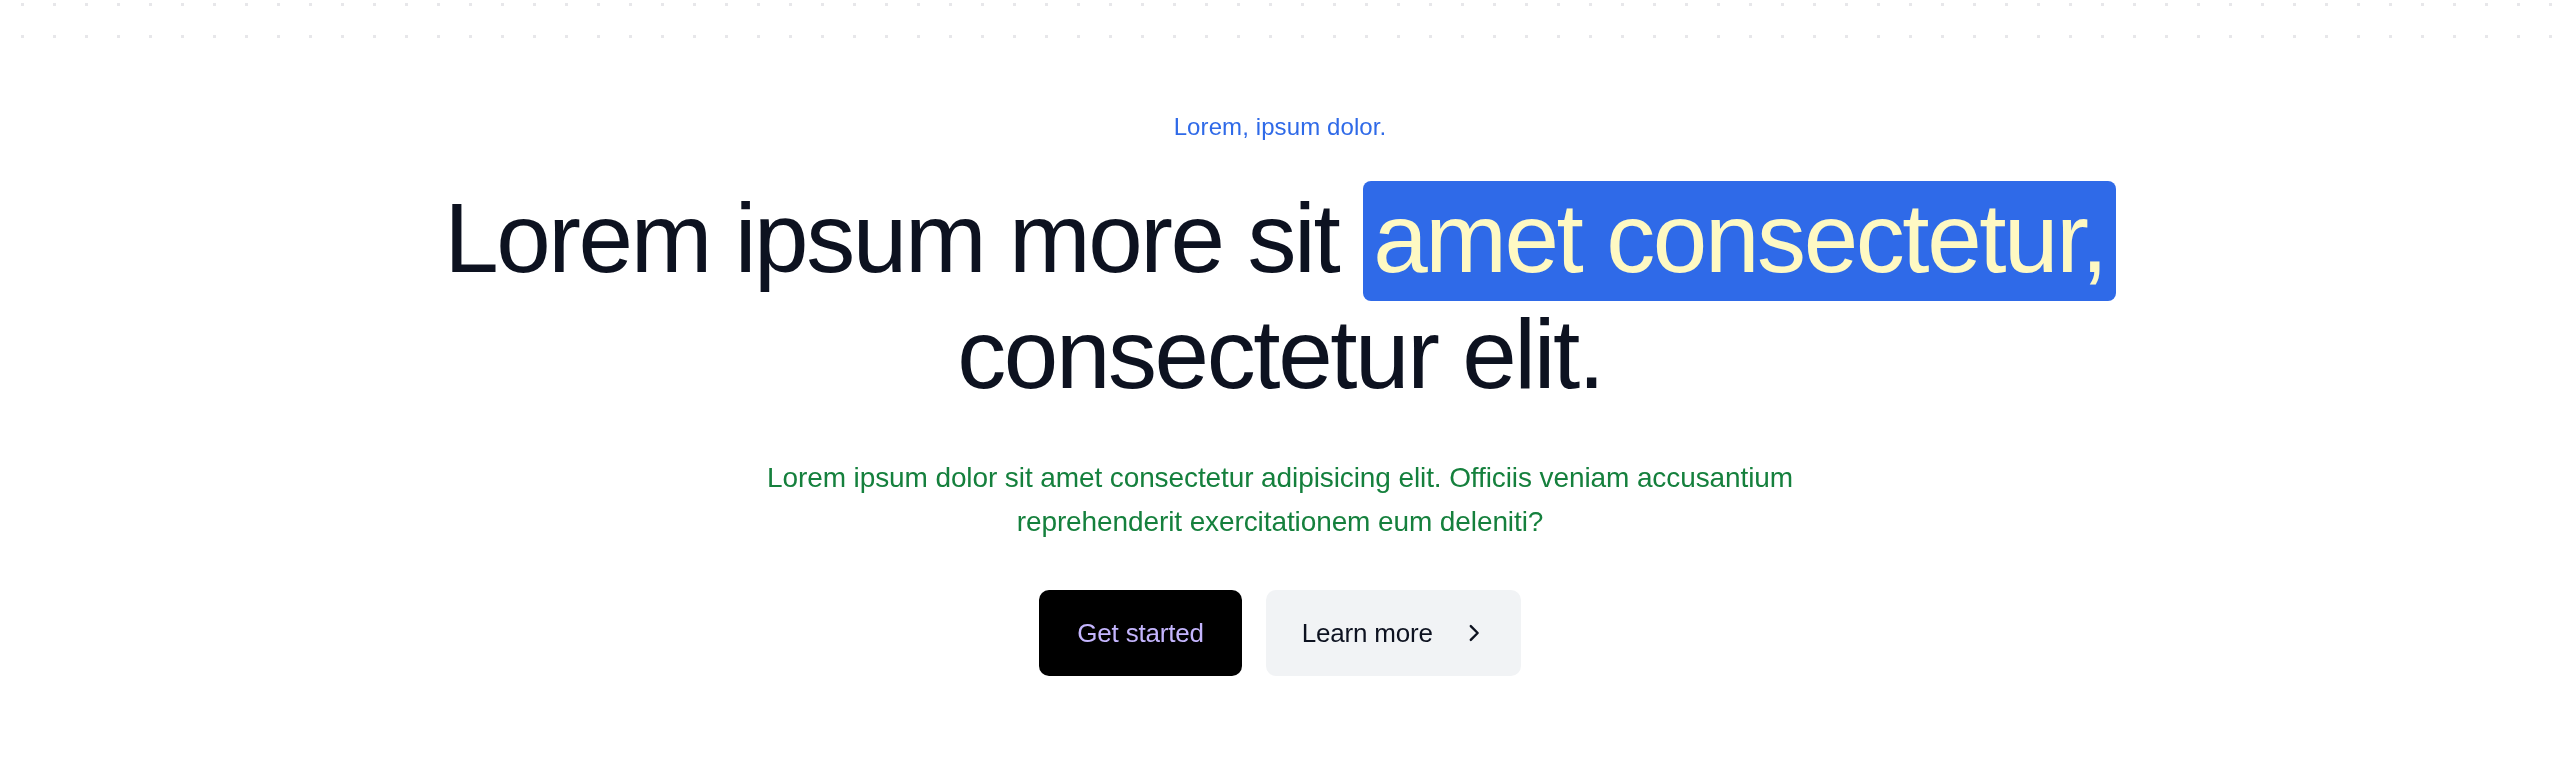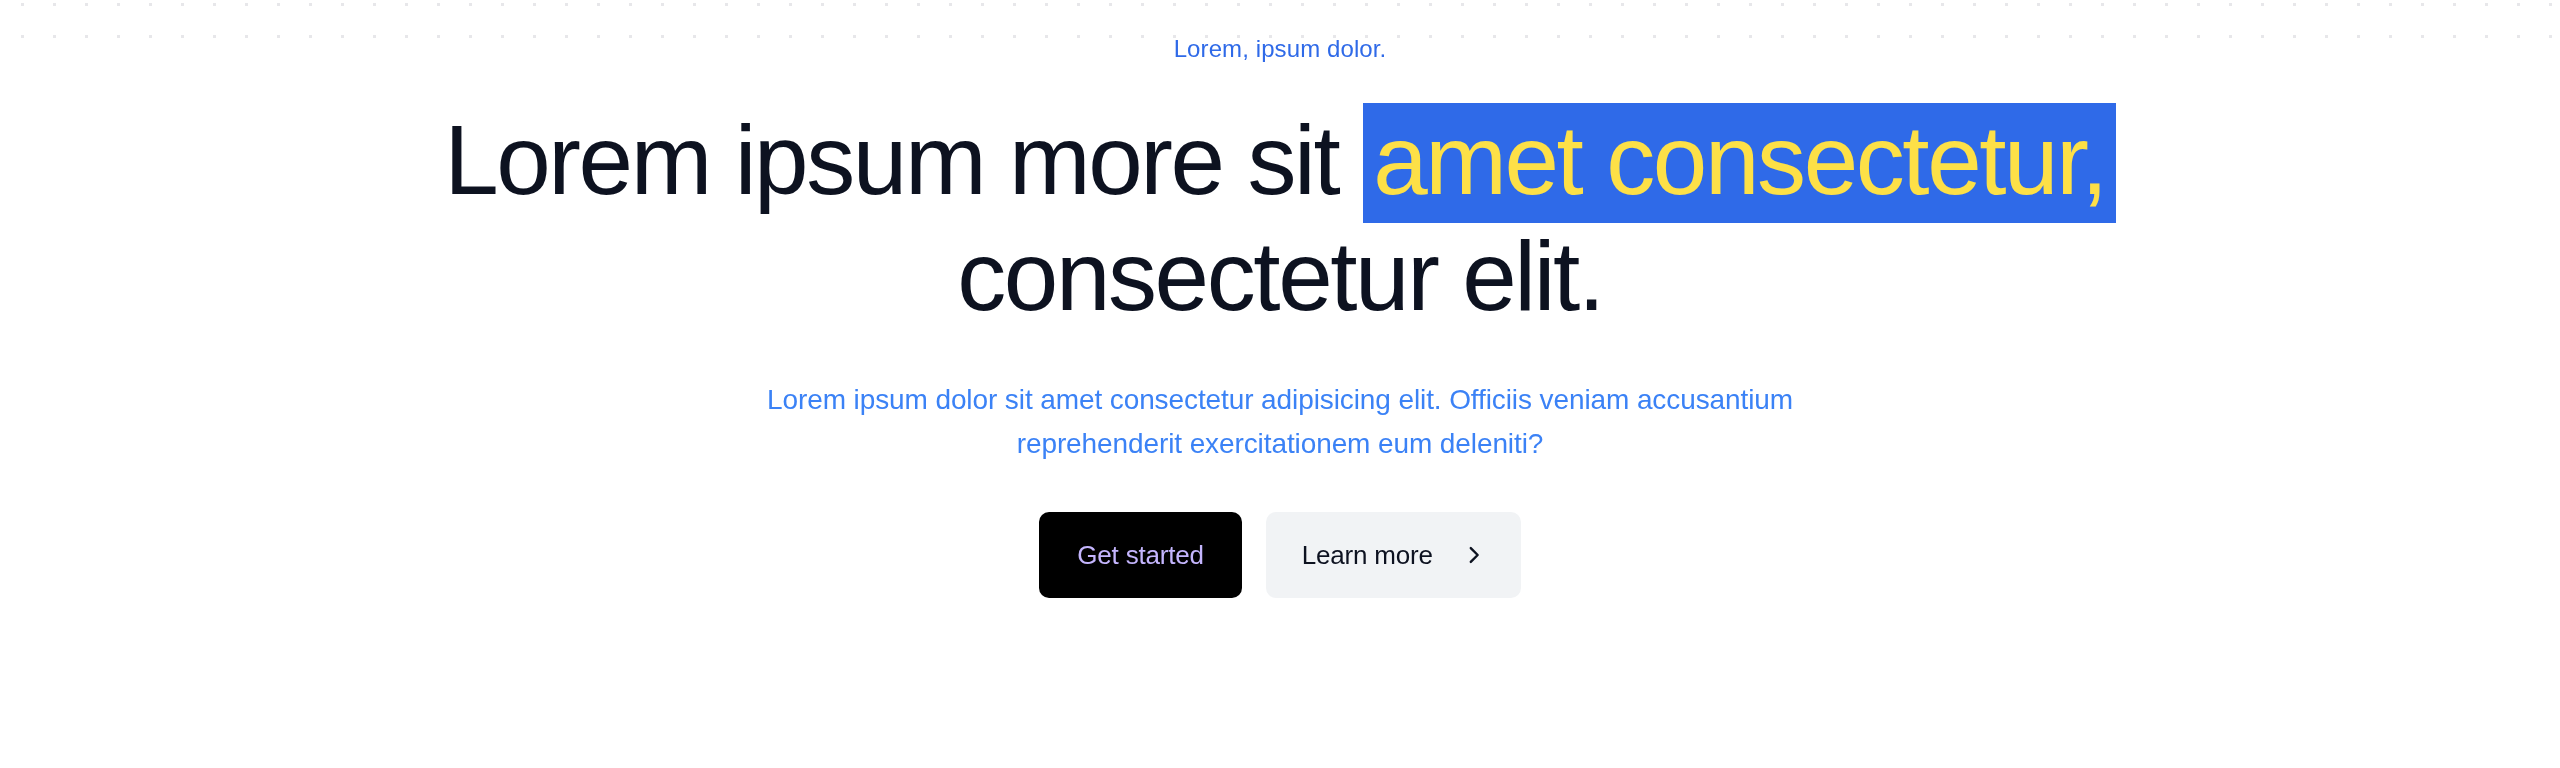--- a/index.html
+++ b/index.html
@@ -49,21 +49,21 @@
                       rgba(0,0,0,0) 58px);
     pointer-events: none;
   }
 
   
   .hero-content {
     position: relative;
     z-index: 2;
     width: 100%;
     text-align: center;
-    padding-top: 34px;
+    padding-top: 112px;
     box-sizing: border-box;
   }
 
   
   .eyebrow {
     display: block;
     font-size: 24px;
     line-height: 30px;
     font-weight: 400;
     color: #2f6ae8;
@@ -79,35 +79,35 @@
     line-height: 116px;
     font-weight: 400;
     letter-spacing: -2.4px;
     color: #0d1220;
     max-width: 2000px;
     margin-left: auto;
     margin-right: auto;
   }
   .headline .mark {
     background-color: #2f6ae8;
-    color: #fde047;
+    color: #fef9c3;
     padding: 2px 10px 8px 10px;
     box-decoration-break: clone;
     -webkit-box-decoration-break: clone;
-    border-radius: 0;
+    border-radius: 8px;
   }
 
   
   .subcopy {
     margin: 0;
     padding-top: 44px;
     font-size: 28px;
     line-height: 44px;
     font-weight: 400;
-    color: #3b82f6;
+    color: #15803d;
     letter-spacing: -0.1px;
     max-width: 1060px;
     margin-left: auto;
     margin-right: auto;
   }
 
   
   .cta-row {
     padding-top: 46px;
     display: flex;

